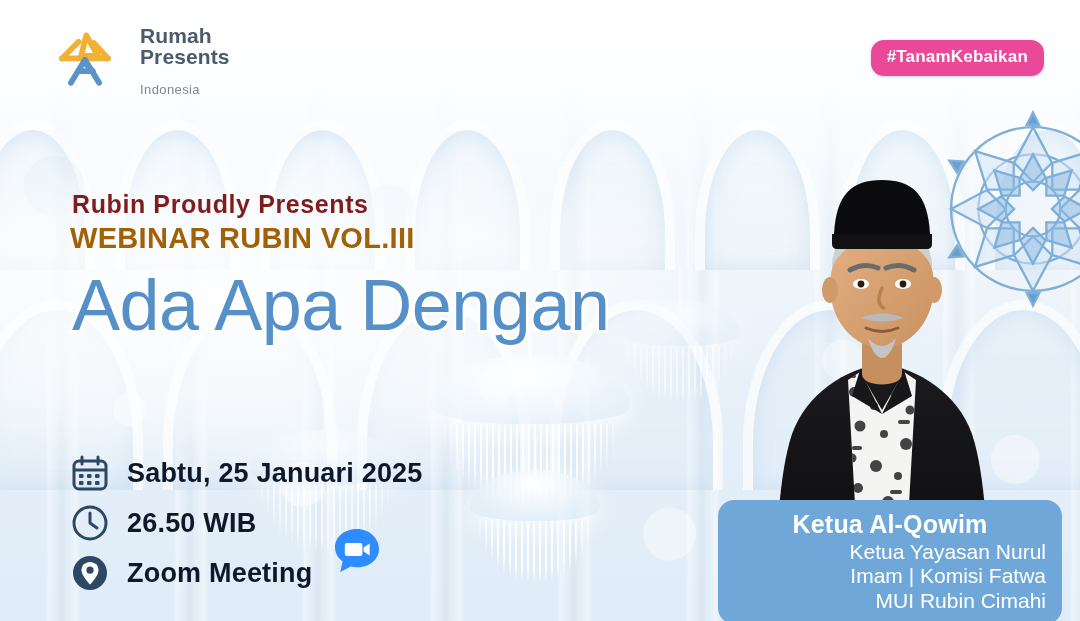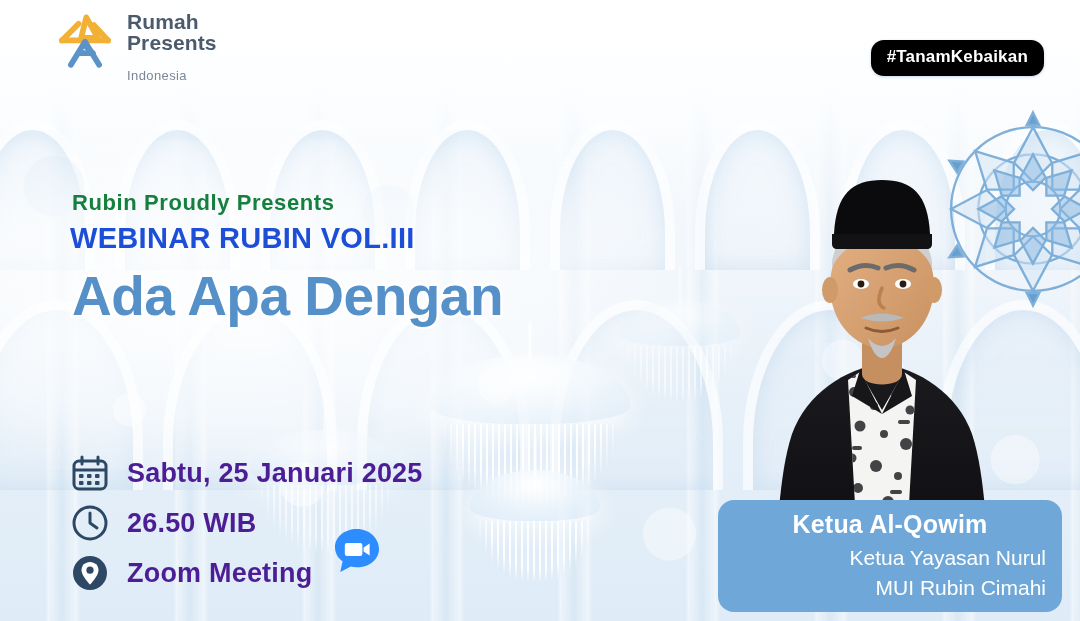--- a/index.html
+++ b/index.html
@@ -129,23 +129,24 @@
     top: 104px;
     width: 210px;
     height: 210px;
     opacity: .85;
   }
 
   
   .logo-wrap {
     position: absolute;
     left: 52px;
-    top: 11px;
+    top: 25px;
     display: flex;
-    gap: 9px;
+    align-items: center;
+    gap: 22px;
   }
   .logo-mark { width: 66px; height: 64px; display: block; }
   .logo-text {
     line-height: 1.0;
     color: #4a5a6a;
   }
   .logo-l1, .logo-l2 {
     font-size: 21px;
     font-weight: 700;
     color: #4b5b6b;
@@ -157,61 +158,61 @@
     color: #7b8794;
     letter-spacing: .4px;
     margin-top: 16px;
   }
 
   
   .hashtags {
     position: absolute;
     right: 36px;
     top: 40px;
-    background: #000000;
+    background: #ec4899;
     border-radius: 13px;
     padding: 7px 16px 9px 16px;
     text-align: center;
     box-shadow: 0 1px 3px rgba(90,140,185,.35);
   }
   .hashtags div {
     color: #ffffff;
     font-size: 17px;
     font-weight: 700;
     line-height: 1.18;
     letter-spacing: .2px;
     white-space: nowrap;
   }
 
   
   .kicker {
     position: absolute;
     left: 72px;
     top: 190px;
-    font-size: 22px;
+    font-size: 25px;
     font-weight: 700;
-    color: #15803d;
+    color: #7f1d1d;
     letter-spacing: .6px;
   }
   .subkicker {
     position: absolute;
     left: 70px;
     top: 222px;
     font-size: 29px;
     font-weight: 700;
-    color: #1d4ed8;
+    color: #a16207;
     letter-spacing: .3px;
   }
   .headline {
     position: absolute;
     left: 72px;
     top: 268px;
     width: 660px;
-    font-size: 55px;
-    font-weight: 700;
+    font-size: 72px;
+    font-weight: 400;
     line-height: 1.04;
     color: #5590c8;
     letter-spacing: -.5px;
     -webkit-text-stroke: 5px #ffffff;
     paint-order: stroke fill;
     text-shadow: 0 2px 0 rgba(255,255,255,.9);
   }
   .headline .l2 { display: block; }
 
   
@@ -223,21 +224,21 @@
   .drow {
     display: flex;
     align-items: center;
     gap: 17px;
     height: 50px;
   }
   .drow .ico { width: 40px; height: 40px; flex: 0 0 40px; }
   .drow .txt {
     font-size: 27px;
     font-weight: 700;
-    color: #4c1d95;
+    color: #0f172a;
     letter-spacing: .2px;
   }
   .zoom-logo {
     position: absolute;
     left: 333px;
     top: 527px;
     width: 48px;
     height: 48px;
   }
 
@@ -267,21 +268,21 @@
     letter-spacing: .2px;
     text-align: center;
     line-height: 1.15;
   }
   .sp-role {
     color: #ffffff;
     font-size: 21px;
     font-weight: 400;
     line-height: 1.12;
     text-align: right;
-    margin-top: 7px;
+    margin-top: 1px;
   }
 </style>
 </head>
 <body>
 
 <div id="poster">
 
   <div class="bg-base"></div>
 
   <div class="bg-arches"></div>
@@ -525,16 +526,17 @@
     <path d="M112 160 q22 -9 44 0 q-22 7 -44 0 Z" fill="#b9b9b9"></path>
 
     <path d="M118 170 q16 7 32 0" stroke="#8d5b39" stroke-width="3" fill="none" stroke-linecap="round"></path>
 
     <path d="M120 180 q14 16 28 0 q-6 20 -14 20 q-8 0 -14 -20 Z" fill="#c4c4c4"></path>
   </svg>
 
   <div class="speaker-card">
     <div class="sp-name">Ketua Al-Qowim</div>
     <div class="sp-role">Ketua Yayasan Nurul</div>
+    <div class="sp-role">Imam | Komisi Fatwa</div>
     <div class="sp-role">MUI Rubin Cimahi</div>
   </div>
 
 </div>
 
 </body></html>

